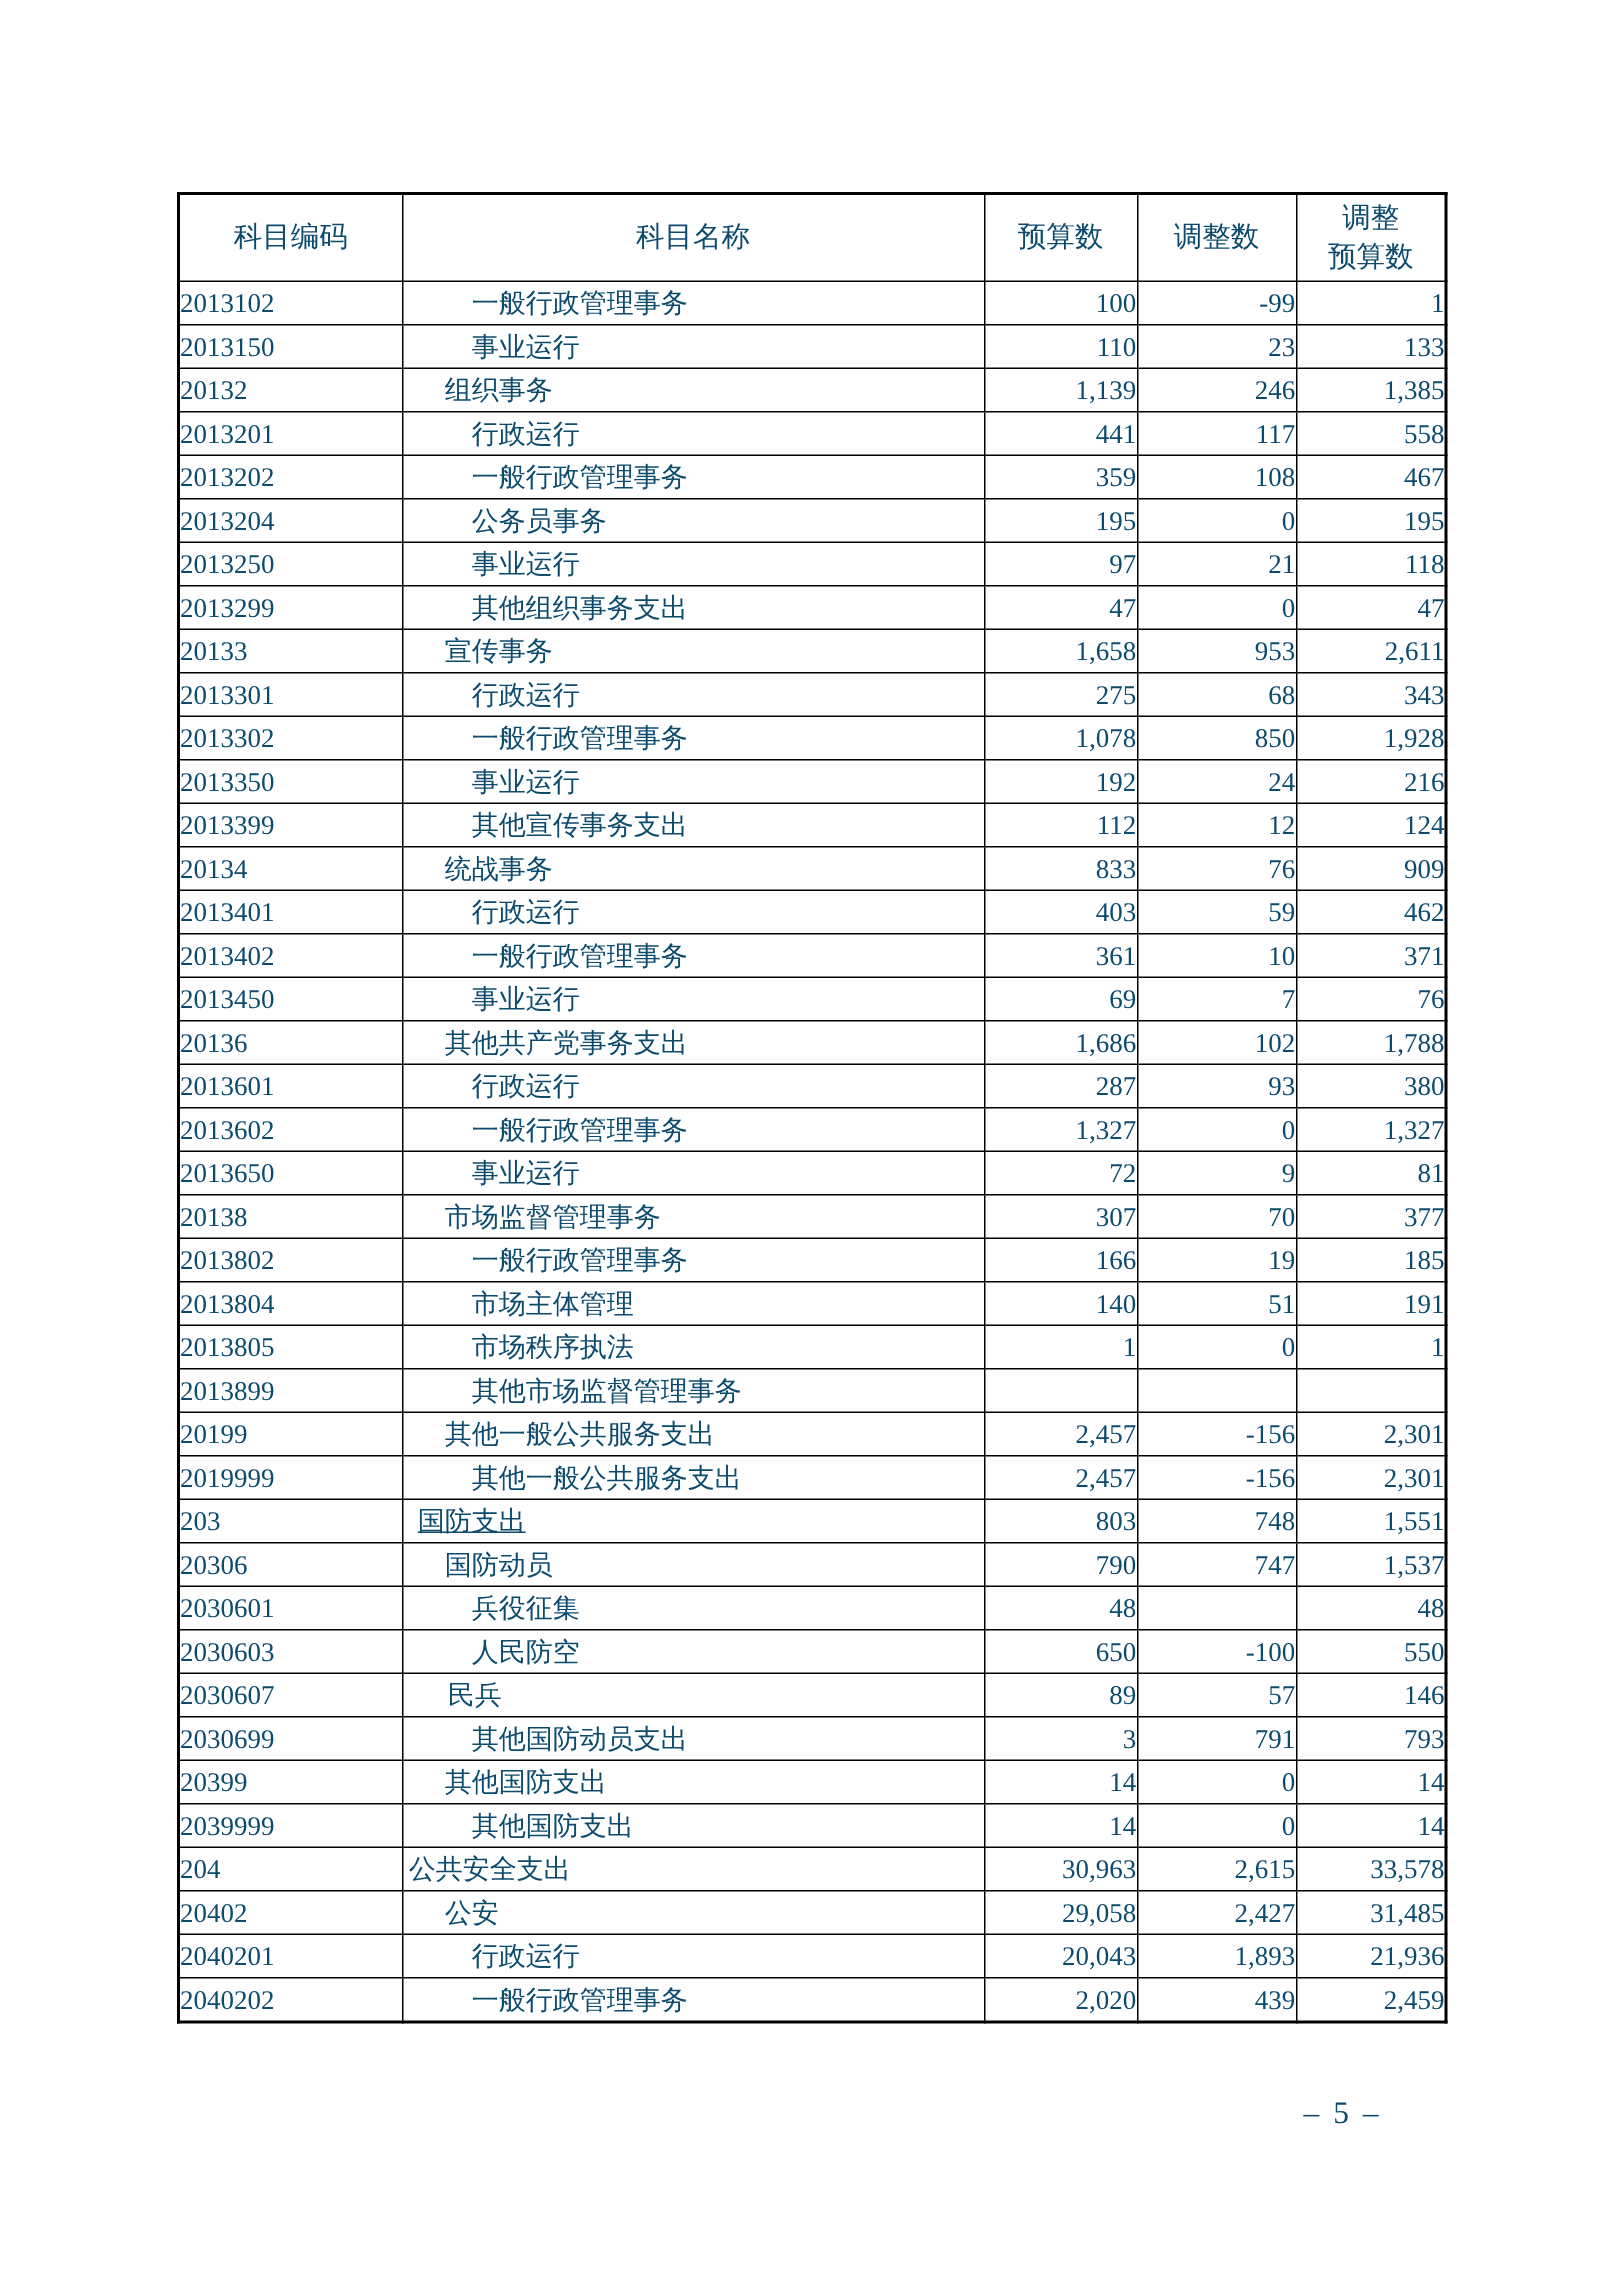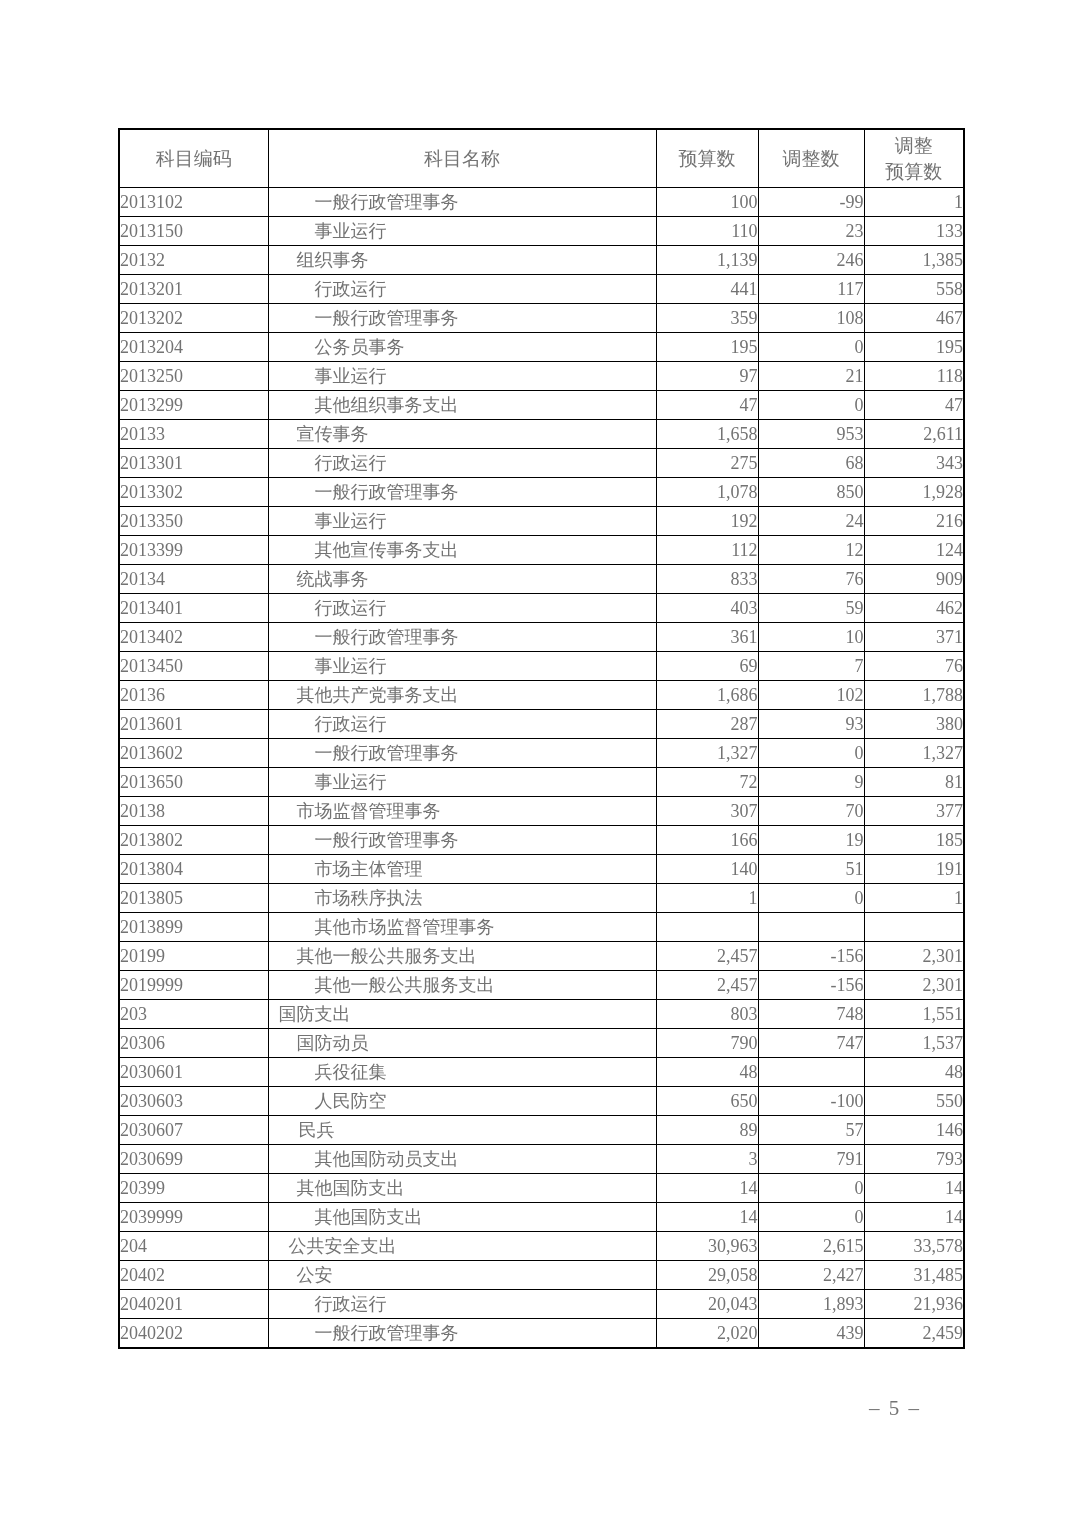--- a/index.html
+++ b/index.html
@@ -6,21 +6,21 @@
     margin: 0;
     padding: 0;
     background: #ffffff;
   }
   .page {
     position: relative;
     width: 1074px;
     height: 1520px;
     background: #ffffff;
     font-family: "Liberation Serif", "DejaVu Serif", serif;
-    color: #737373;
+    color: #0c4a6e;
     overflow: hidden;
   }
   table.budget {
     position: absolute;
     left: 118px;
     top: 128px;
     width: 845px;
     border-collapse: collapse;
     table-layout: fixed;
     border: 2px solid #000000;
@@ -317,21 +317,21 @@
     <tr>
       <td class="code">2019999</td>
       <td class="name" style="padding-left: 46px;">其他一般公共服务支出</td>
       <td class="num">2,457</td>
       <td class="num">-156</td>
       <td class="num">2,301</td>
     </tr>
 
     <tr>
       <td class="code">203</td>
-      <td class="name" style="padding-left: 10px;">国防支出</td>
+      <td class="name" style="padding-left: 10px; text-decoration: underline;">国防支出</td>
       <td class="num">803</td>
       <td class="num">748</td>
       <td class="num">1,551</td>
     </tr>
 
     <tr>
       <td class="code">20306</td>
       <td class="name" style="padding-left: 28px;">国防动员</td>
       <td class="num">790</td>
       <td class="num">747</td>
@@ -381,21 +381,21 @@
     <tr>
       <td class="code">2039999</td>
       <td class="name" style="padding-left: 46px;">其他国防支出</td>
       <td class="num">14</td>
       <td class="num">0</td>
       <td class="num">14</td>
     </tr>
 
     <tr>
       <td class="code">204</td>
-      <td class="name" style="padding-left: 20px;">公共安全支出</td>
+      <td class="name" style="padding-left: 4px;">公共安全支出</td>
       <td class="num">30,963</td>
       <td class="num">2,615</td>
       <td class="num">33,578</td>
     </tr>
 
     <tr>
       <td class="code">20402</td>
       <td class="name" style="padding-left: 28px;">公安</td>
       <td class="num">29,058</td>
       <td class="num">2,427</td>

